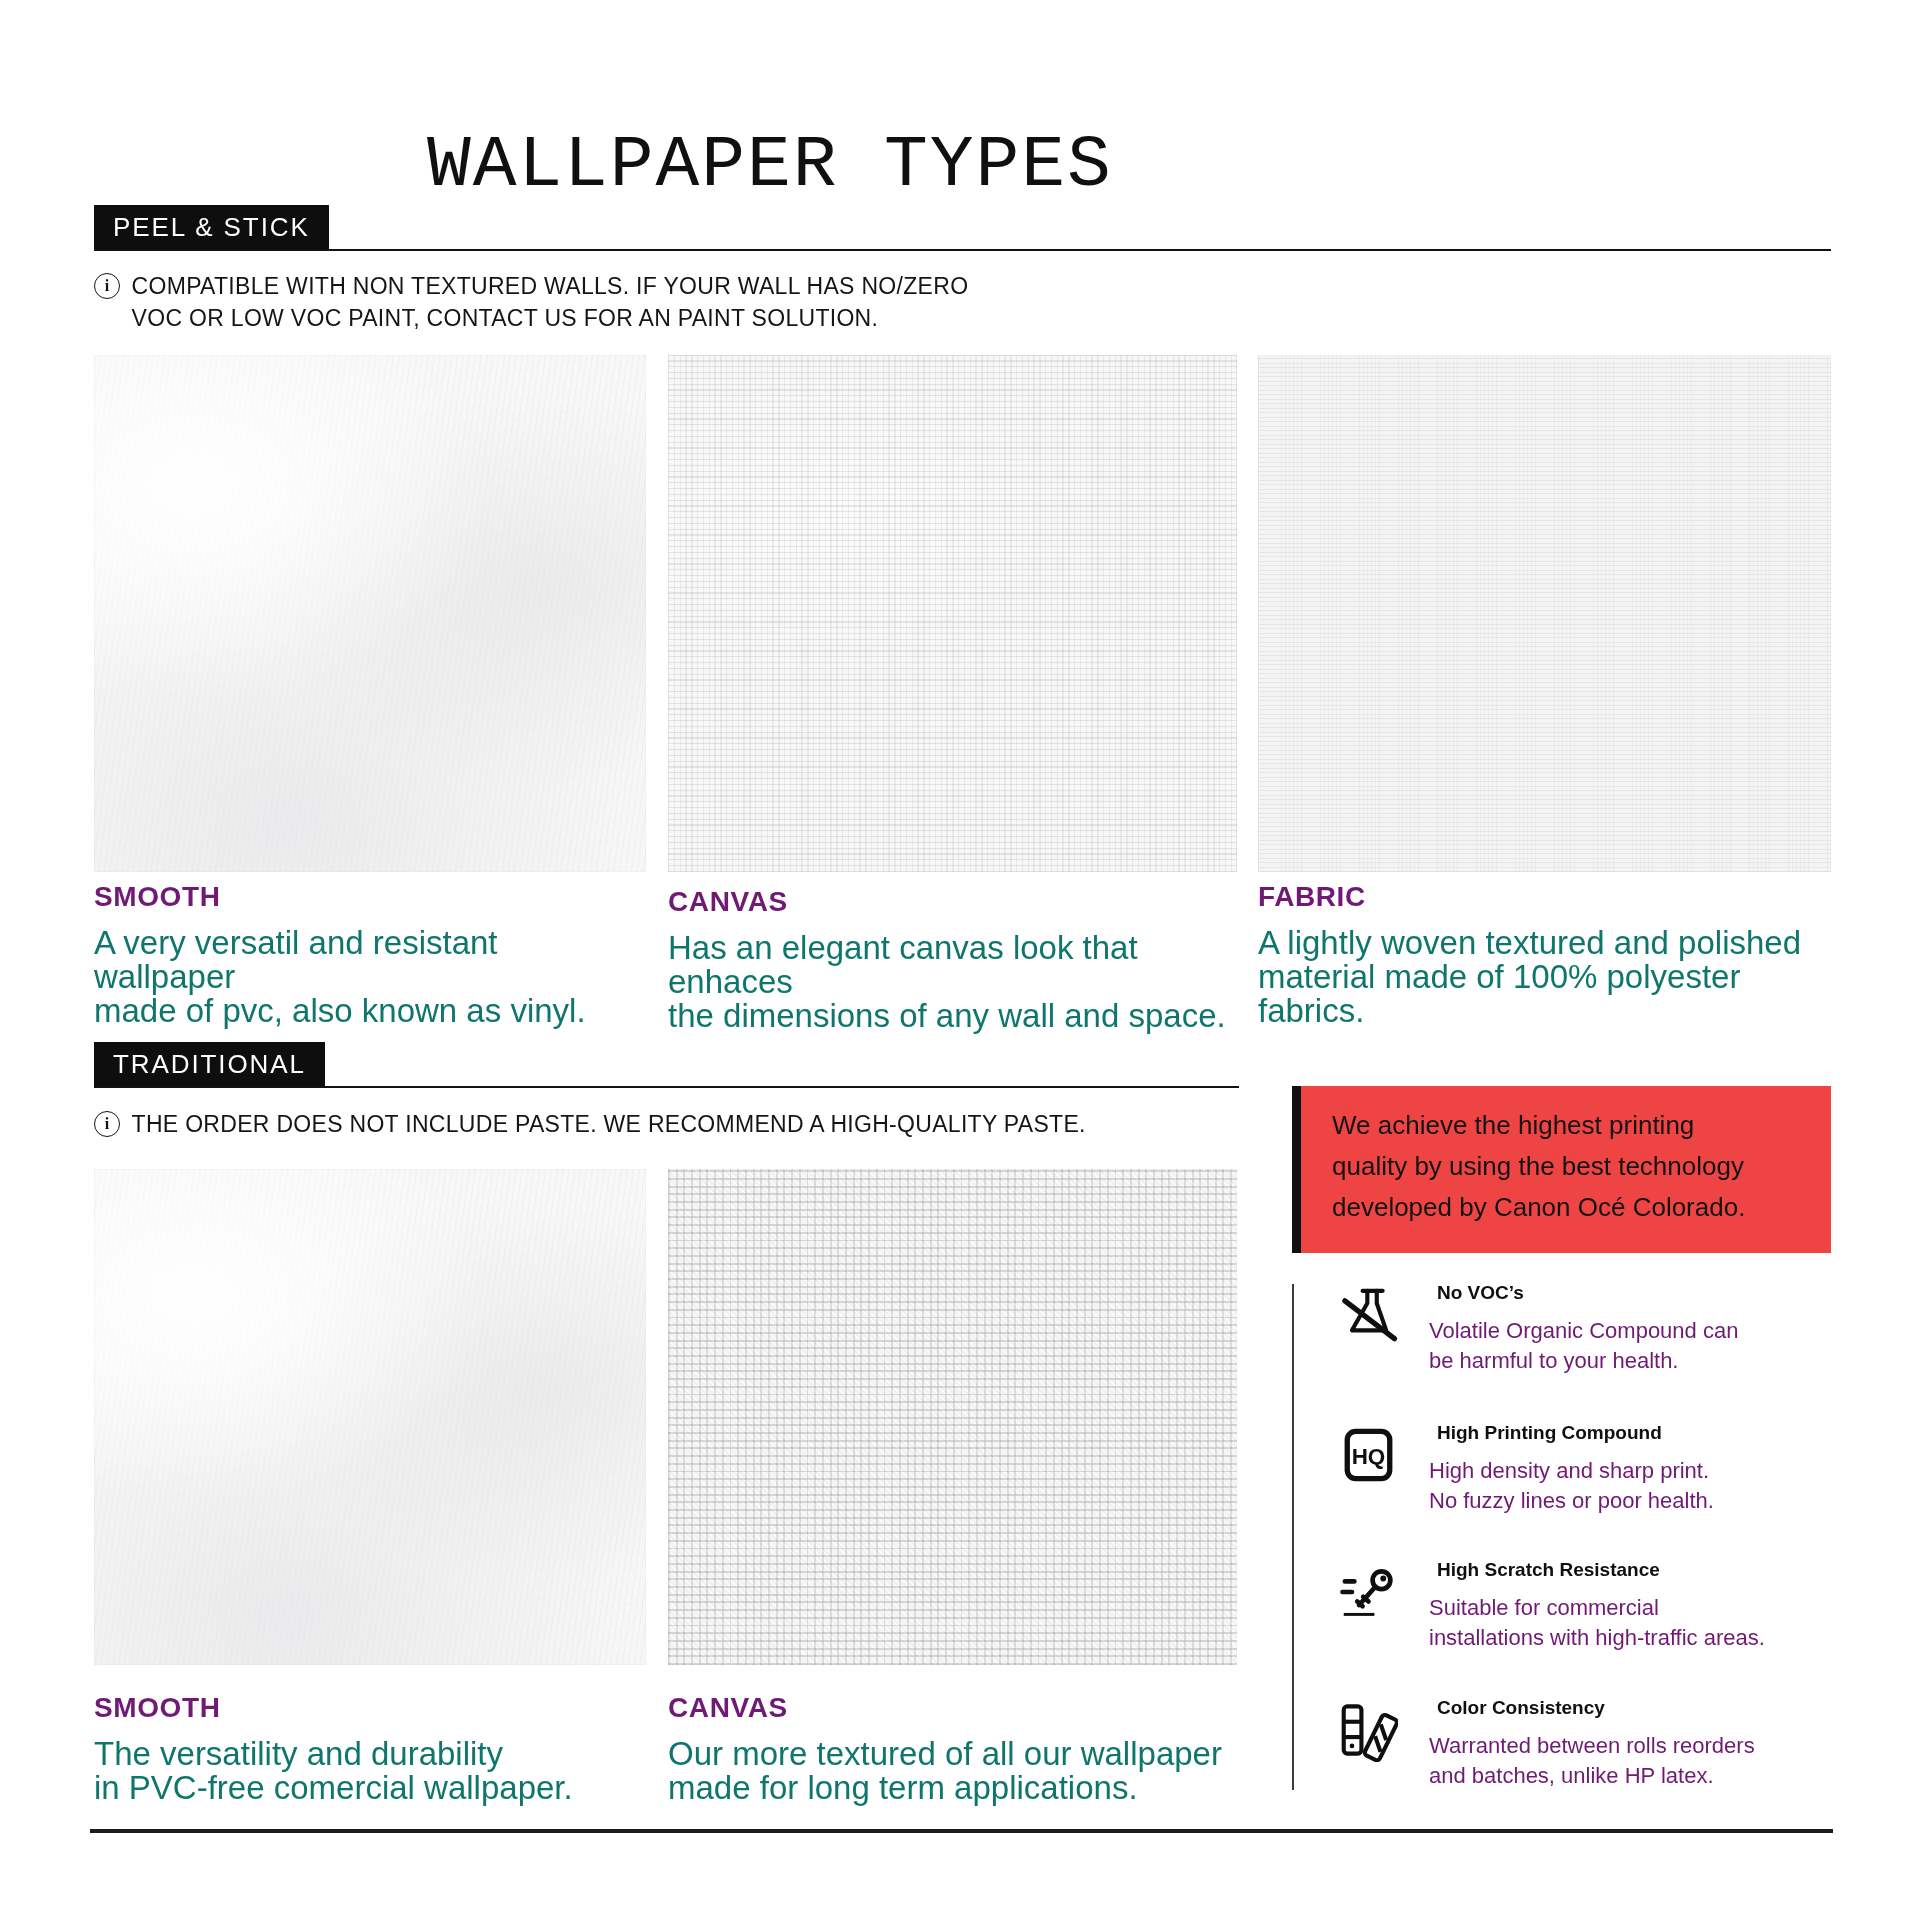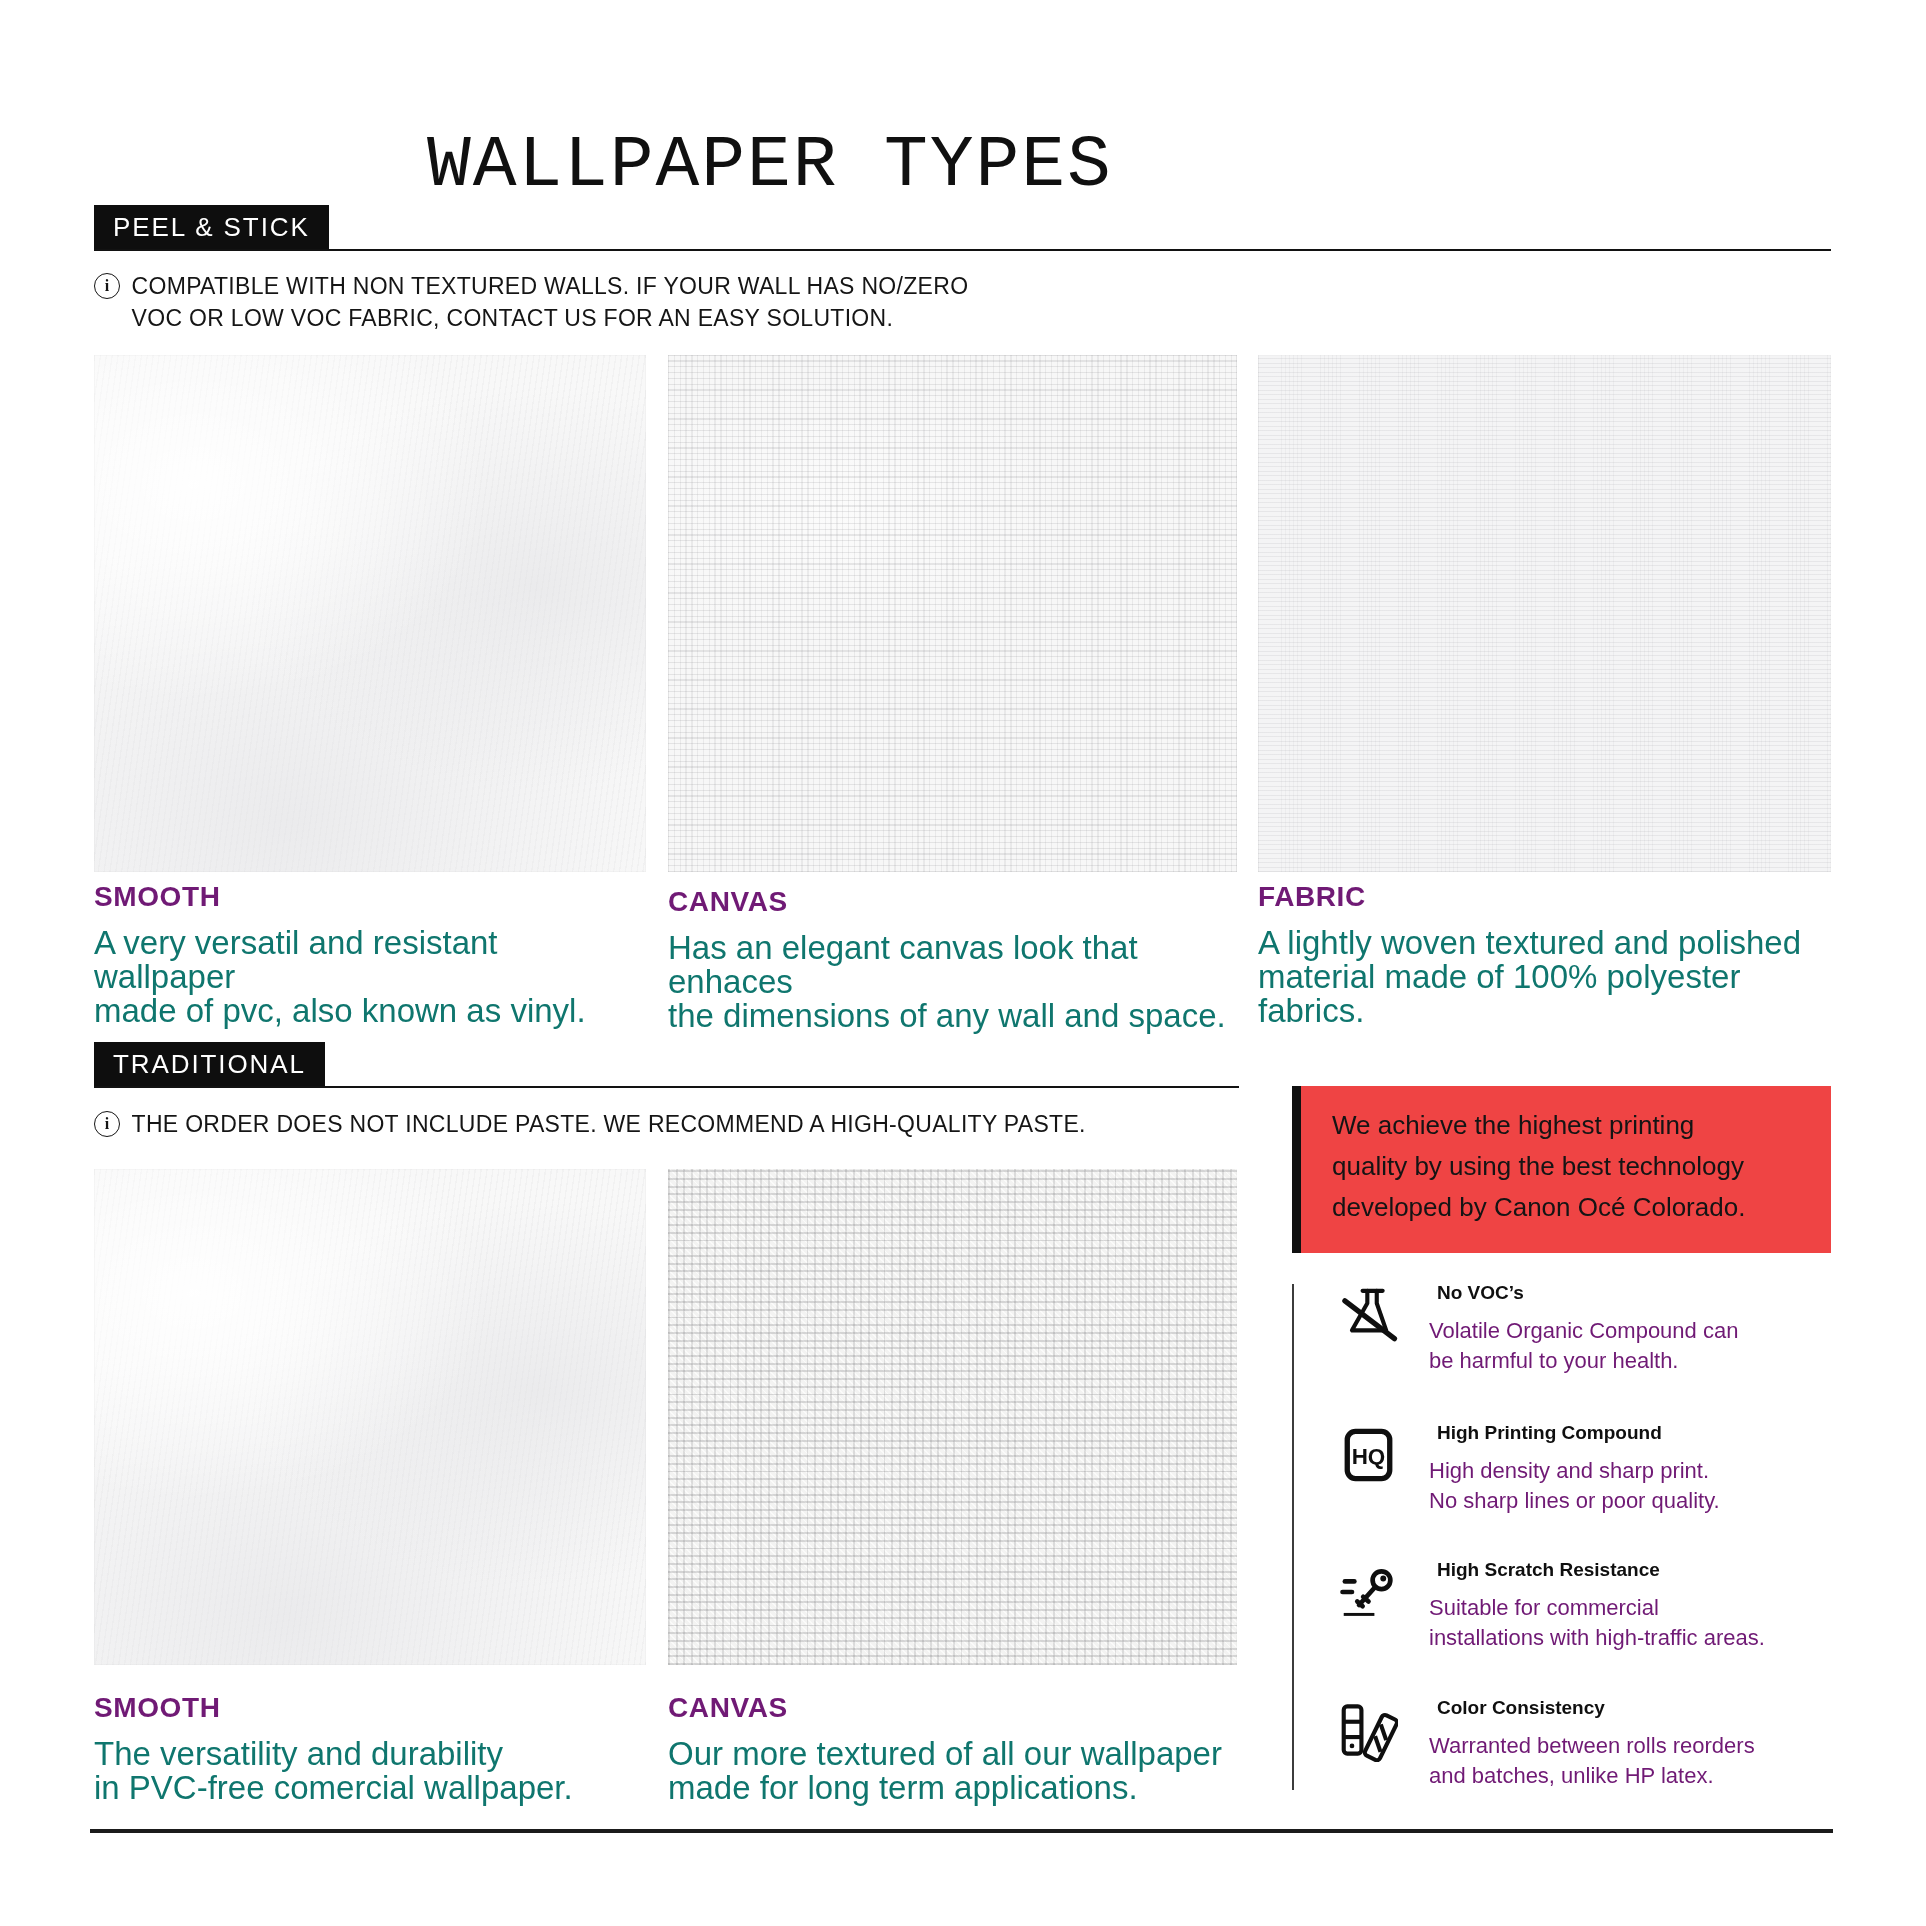--- a/index.html
+++ b/index.html
@@ -79,21 +79,21 @@
 
 <h1 class="abs page-title">WALLPAPER TYPES</h1>
 
 <div class="abs rule-wrap peel">
   <span class="blackbox">PEEL &amp; STICK</span>
 </div>
 
 <div class="abs note n1">
   <span class="info-circle">i</span>
   <span class="pre">COMPATIBLE WITH NON TEXTURED WALLS. IF YOUR WALL HAS NO/ZERO
-VOC OR LOW VOC FABRIC, CONTACT US FOR AN EASY SOLUTION.</span>
+VOC OR LOW VOC PAINT, CONTACT US FOR AN PAINT SOLUTION.</span>
 </div>
 
 <div class="abs swatch sw1 tex-smooth"></div>
 <div class="abs swatch sw2 tex-canvas-fine"></div>
 <div class="abs swatch sw3 tex-fabric"></div>
 
 <div class="abs caption cap1">
   <h3>SMOOTH</h3>
   <p class="pre">A very versatil and resistant wallpaper
 made of pvc, also known as vinyl.</p>
@@ -160,21 +160,21 @@
 <div class="abs feature f2">
   <span class="icon">
     <svg viewBox="0 0 100 100" width="59" height="64">
       <rect x="14" y="10" width="72" height="80" rx="14" fill="none" stroke="#0f0f0f" stroke-width="9"></rect>
       <text x="50" y="66" text-anchor="middle" font-family="Liberation Sans, sans-serif" font-size="38" font-weight="bold" fill="#0f0f0f">HQ</text>
     </svg>
   </span>
   <span>
     <h4>High Printing Compound</h4>
     <p class="pre">High density and sharp print.
-No sharp lines or poor quality.</p>
+No fuzzy lines or poor health.</p>
   </span>
 </div>
 
 <div class="abs feature f3">
   <span class="icon">
     <svg viewBox="0 0 100 100" width="59" height="64">
       <g fill="none" stroke="#0f0f0f" stroke-width="8" stroke-linecap="round">
         <circle cx="72" cy="30" r="15"></circle>
         <path d="M61 42 L34 72"></path>
         <path d="M41 58 L50 66"></path>

